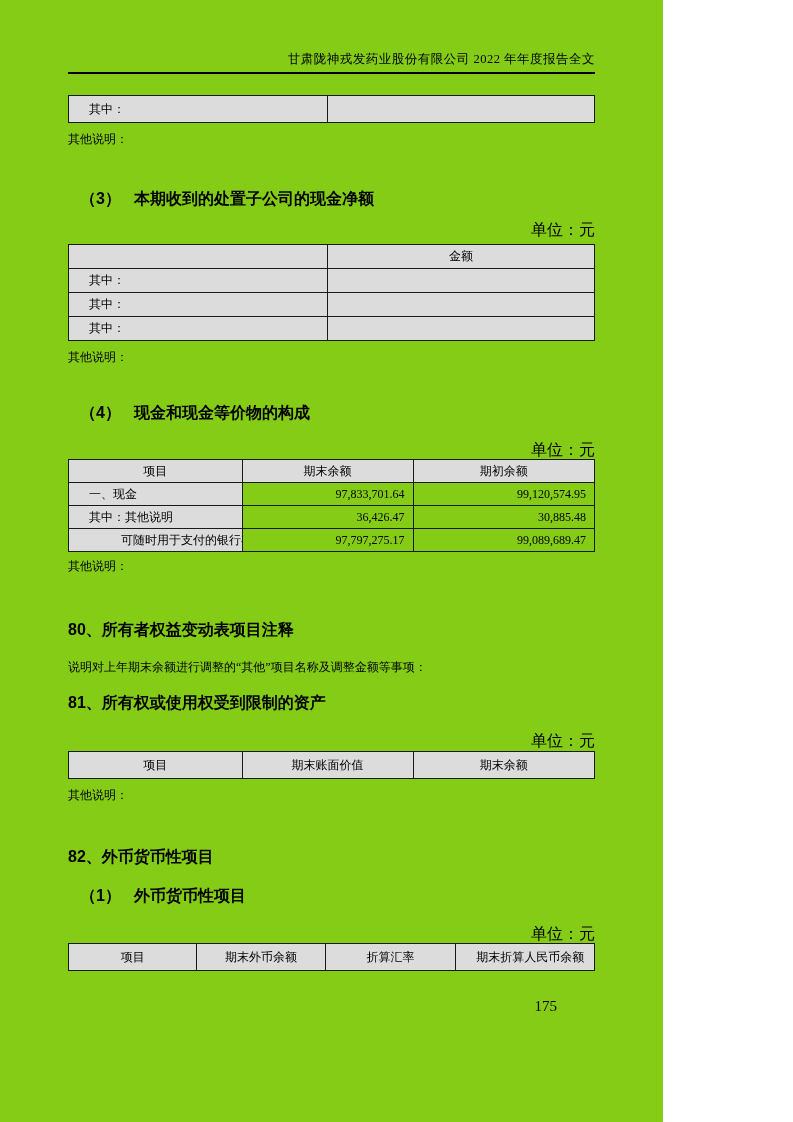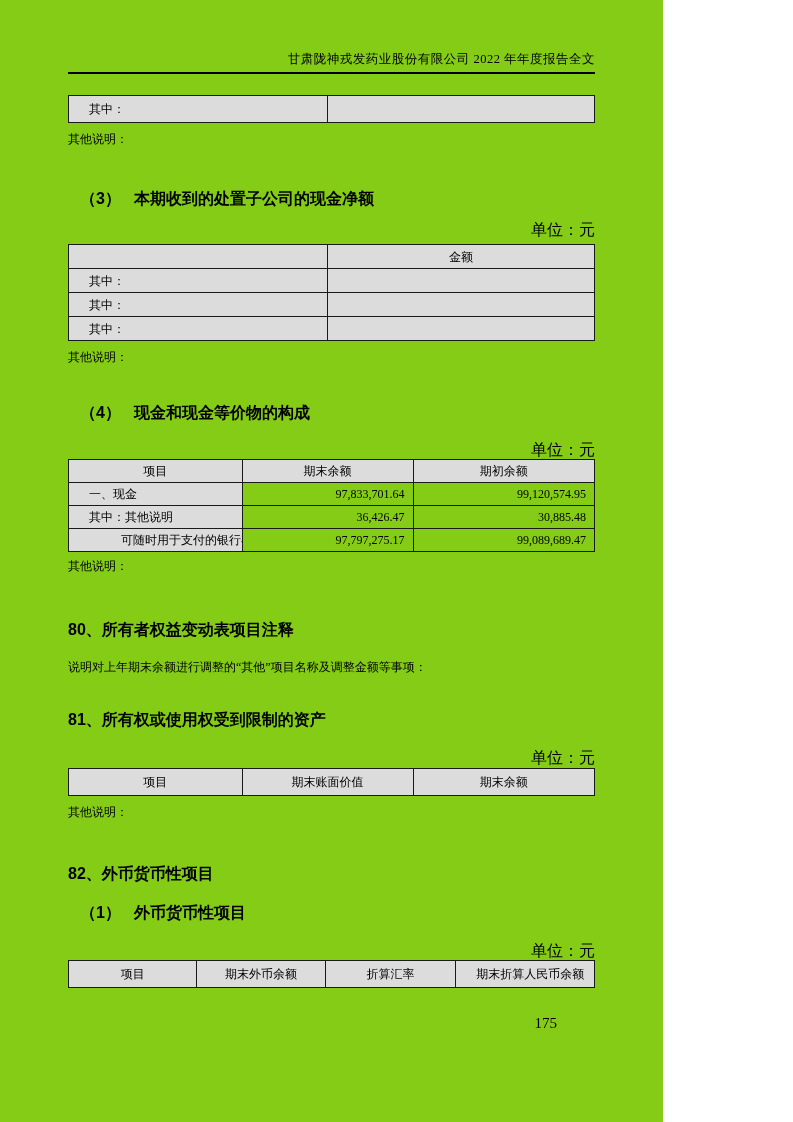--- a/index.html
+++ b/index.html
@@ -27,21 +27,21 @@
     border:1px solid #1a1a1a;
     font-size:12px; line-height:16px;
     padding:3px 20px; vertical-align:middle;
     overflow:hidden; white-space:nowrap;
   }
   .shaded { background:#dcdcdc; }
   .c { text-align:center; }
   .r { text-align:right; padding-right:8px !important;margin-left:16px; }
   .indent-deep { padding-left:52px !important; }
   .tbl-a td { height:27px; }
-  .tbl-b td { height:24px; }
+  .tbl-b td { height:24px;font-family:Liberation Mono, monospace; }
   .tbl-c td { height:23px; }
   .tbl-d td { height:27px; }
   .tbl-e td { height:27px; }
   .note {
     margin-top:9px; font-size:12px; line-height:15px;
   }
   .sec-heading {
     font-family:"Liberation Sans","DejaVu Sans",sans-serif;
     font-weight:bold; font-size:16px; line-height:18px;
   }
@@ -54,21 +54,21 @@
   .h-sec3 { margin-top:43px; }
   .u-sec3 { margin-top:14px; }
   .t-sec3 { margin-top:7px; }
   .m-note2 { margin-top:9px; }
   .h-sec4 { margin-top:39px; }
   .u-sec4 { margin-top:20px; }
   .t-sec4 { margin-top:2px; }
   .m-note3 { margin-top:7px; }
   .h-80   { margin-top:47px; }
   .body-80{ margin-top:21px; font-size:12px; line-height:15px; }
-  .h-81   { margin-top:36px; }
+  .h-81   { margin-top:19px; }
   .u-81   { margin-top:21px; }
   .t-81   { margin-top:3px; }
   .m-note4{ margin-top:9px; }
   .h-82   { margin-top:45px; }
   .h-82-1 { margin-top:21px; }
   .u-82   { margin-top:21px; }
   .t-82   { margin-top:2px; }
   .tbl-a  { margin-top:21px; }
   .page-number {
     margin-top:28px; text-align:right; padding-right:38px;

